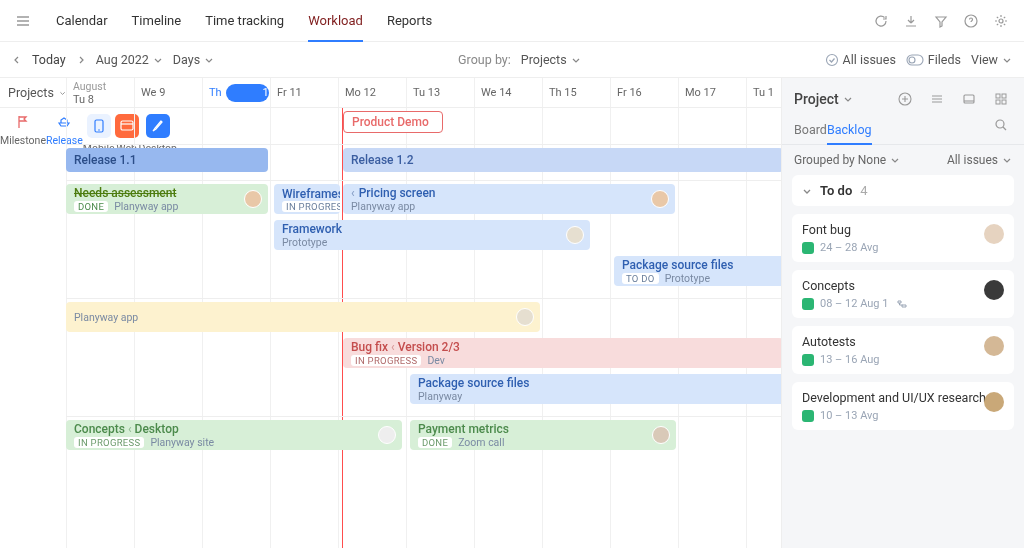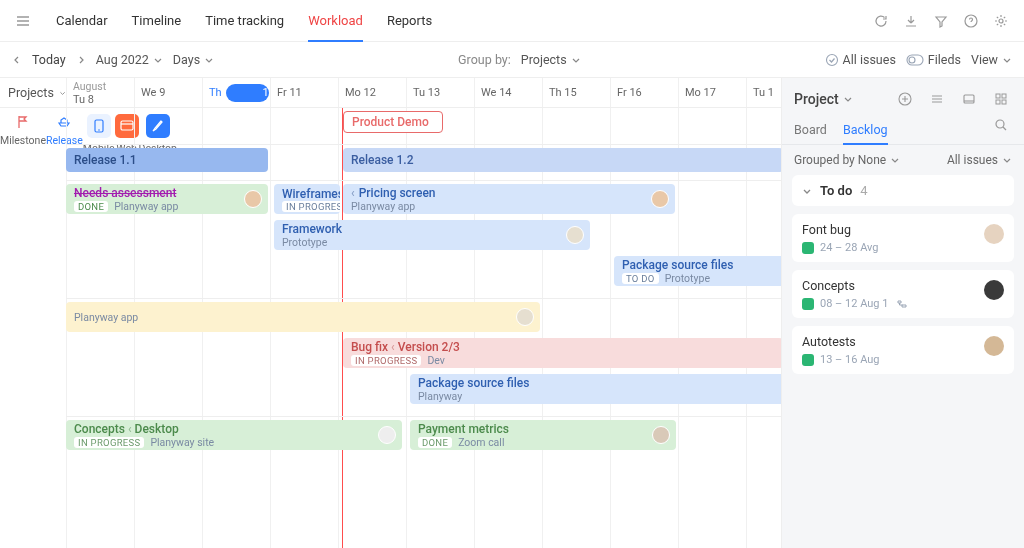--- a/index.html
+++ b/index.html
@@ -3,21 +3,21 @@
 <meta charset="utf-8">
 <style>
   * { box-sizing: border-box; margin: 0; padding: 0; }
   body { font-family: -apple-system, BlinkMacSystemFont, "Segoe UI", Roboto, Helvetica, Arial, sans-serif; font-size: 12.5px; color: #333; background:#fff; width:1024px; height:548px; overflow:hidden; }
   svg { display:block; }
 
   .topbar { display:flex; align-items:center; height:42px; border-bottom:1px solid #eee; padding:0 12px; gap:8px; }
   .burger { color:#888; display:flex; }
   .tabs { display:flex; align-items:center; gap:24px; margin-left:14px; }
   .tab { font-size:13px; color:#333; padding:12px 0; cursor:pointer; }
-  .tab.active { color:#ef4444; border-bottom:2px solid #2f7dff; margin-bottom:-1px; }
+  .tab.active { color:#7f1d1d; border-bottom:2px solid #2f7dff; margin-bottom:-1px; }
   .spacer { flex:1; }
   .icon-btn { width:22px; height:22px; display:flex; align-items:center; justify-content:center; color:#999; cursor:pointer; }
 
   .toolbar { display:flex; align-items:center; height:36px; padding:0 12px; gap:10px; border-bottom:1px solid #eee; font-size:12.5px; }
   .chev-btn { color:#888; cursor:pointer; display:flex; }
   .tbtext { color:#444; cursor:pointer; }
   .toolbar .dd { display:flex; align-items:center; gap:4px; cursor:pointer; color:#555; }
   .toolbar .muted { color:#888; }
 
   .main { display:flex; height:calc(548px - 42px - 36px); }
@@ -51,21 +51,21 @@
   .bar { position:absolute; height:30px; border-radius:4px; padding:2px 8px; font-size:11.5px; overflow:hidden; display:flex; flex-direction:column; justify-content:center; }
   .bar .t1 { font-size:12px; font-weight:500; white-space:nowrap; }
   .bar .sub { font-size:10.5px; color:#7a8aa3; display:flex; align-items:center; gap:6px; white-space:nowrap; }
   .tag { background:#fff; border-radius:3px; padding:0 4px; font-size:9.5px; letter-spacing:.3px; }
   .avatar { position:absolute; right:6px; top:50%; transform:translateY(-50%); width:18px; height:18px; border-radius:50%; background:#ddd; border:1px solid #fff; }
 
   
   .rp-head { display:flex; align-items:center; padding:10px 12px 6px; gap:6px; }
   .rp-head .title { font-size:14px; font-weight:500; color:#444; display:flex; align-items:center; gap:4px; cursor:pointer; }
   .rp-icons { margin-left:auto; display:flex; gap:10px; color:#999; }
-  .rp-tabs { display:flex; gap:16px; padding:0 12px; border-bottom:1px solid #e6e8eb; font-size:12.5px; }
+  .rp-tabs { display:flex; padding:0 12px; border-bottom:1px solid #e6e8eb; font-size:12.5px; }
   .rp-tab { padding:6px 0; color:#777; cursor:pointer; }
   .rp-tab.active { color:#2f7dff; border-bottom:2px solid #2f7dff; margin-bottom:-1px; }
   .rp-toolbar { display:flex; align-items:center; padding:8px 12px; gap:6px; font-size:12px; color:#666; }
   .rp-toolbar .dd { display:flex; align-items:center; gap:4px; cursor:pointer; }
   .rp-toolbar .spacer { flex:1; }
   .rp-list { padding:0 10px 10px; display:flex; flex-direction:column; gap:8px; }
   .rp-section { background:#fff; border-radius:6px; padding:8px 10px; display:flex; align-items:center; gap:8px; font-size:13px; color:#333; }
   .rp-section .count { color:#aaa; }
   .card { background:#fff; border-radius:6px; padding:8px 10px; position:relative; }
   .card .tt { font-size:12.5px; margin-bottom:4px; }
@@ -293,21 +293,21 @@
         </div>
 
         <div class="bar" style="top:40px; left:0; width:202px; height:24px; background:#97b8ef; color:#2b4d88;">
           <span class="t1">Release 1.1</span>
         </div>
         <div class="bar" style="top:40px; left:277px; width:440px; height:24px; background:#c7d8f6; color:#3a5da0;">
           <span class="t1">Release 1.2</span>
         </div>
 
         <div class="bar" style="top:76px; left:0; width:202px; background:#d7efd7;">
-          <span class="t1" style="text-decoration:line-through; color:#a21caf">Needs assessment</span>
+          <span class="t1" style="text-decoration:line-through; color:#4d7c0f">Needs assessment</span>
           <span class="sub">
               <span class="tag" style="color:#4b8a4b">DONE</span>
               <span>Planyway app</span>
             </span>
           <span class="avatar" style="background:#e9c8a8"></span>
         </div>
         <div class="bar" style="top:76px; left:208px; width:66px; background:#d6e5fb;">
           <span class="t1" style="color:#2f5fb0">Wireframes</span>
           <span class="sub">
               <span class="tag" style="color:#6a7f9c">IN PROGRESS</span>
@@ -468,16 +468,24 @@
             <div class="av" style="background: rgb(58, 58, 58);"></div>
           </div>
           <div class="card">
             <div class="tt">Autotests</div>
             <div class="meta">
               <span class="sq"></span>
               <span>13 – 16 Aug</span>
             </div>
             <div class="av" style="background: rgb(212, 184, 150);"></div>
           </div>
+          <div class="card">
+            <div class="tt">Development and UI/UX research</div>
+            <div class="meta">
+              <span class="sq"></span>
+              <span>10 – 13 Avg</span>
+            </div>
+            <div class="av" style="background: rgb(201, 168, 120);"></div>
+          </div>
         </div>
     </div>
   </div>
 </div>
 
 </body></html>

